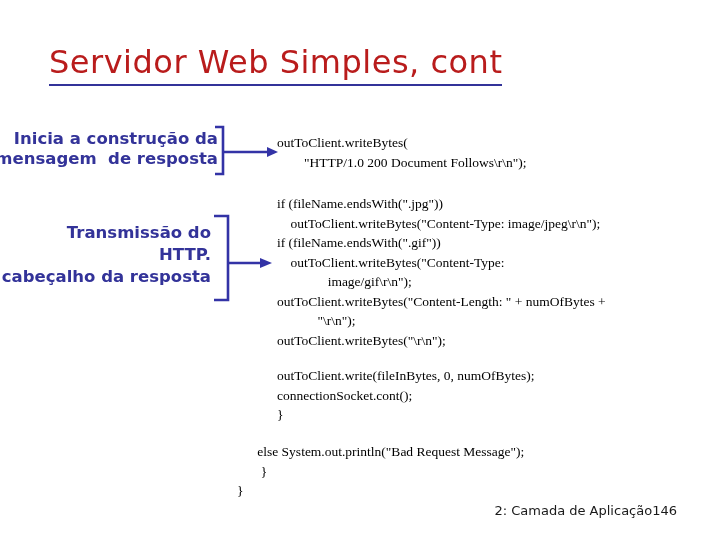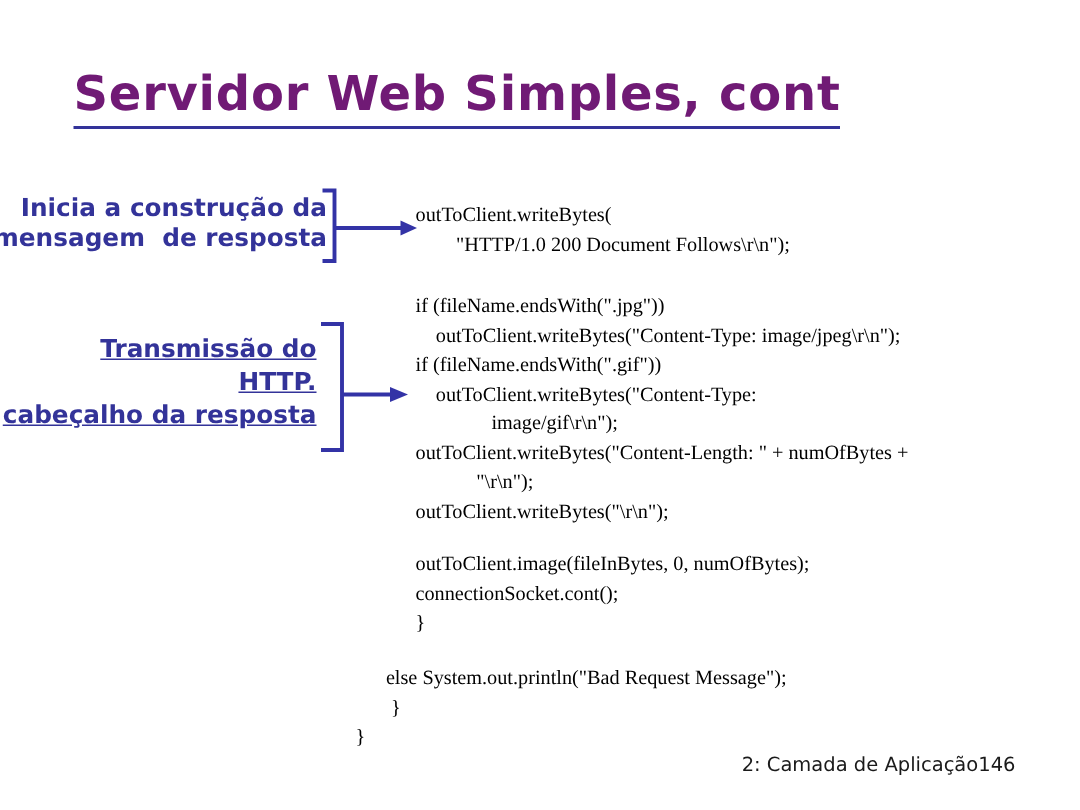--- a/index.html
+++ b/index.html
@@ -13,39 +13,39 @@
     height: 540px;
     background: #ffffff;
     overflow: hidden;
     font-family: "DejaVu Sans", sans-serif;
   }
   .slide-title {
     position: absolute;
     left: 49px;
     top: 44px;
     font-size: 32px;
-    font-weight: bold;
+    font-weight: normal;
     letter-spacing: 0.5px;
-    color: #701a75;
+    color: #b91c1c;
     line-height: 1.15;
     border-bottom: 2.5px solid #333399;
     padding-bottom: 3px;
     white-space: nowrap;
   }
   .annotation {
     position: absolute;
     text-align: right;
     color: #333399;
     font-weight: bold;
     font-size: 16.5px;
     white-space: nowrap;
   }
   .annotation .ann-line { white-space: pre; }
   .annotation-1 { right: 502px; top: 129px; line-height: 20px; }
-  .annotation-2 { right: 509px; top: 222px; line-height: 22px; text-decoration: underline; }
+  .annotation-2 { right: 509px; top: 222px; line-height: 22px; }
   .bracket-arrow { position: absolute; }
   .ba-1 { left: 213px; top: 124px; }
   .ba-2 { left: 212px; top: 212px; }
   .code-block {
     position: absolute;
     font-family: Liberation Serif, serif;
     font-size: 13.5px;
     line-height: 19.5px;
     color: #000000;
   }
@@ -105,21 +105,21 @@
     <div class="code-line">    outToClient.writeBytes("Content-Type: image/jpeg\r\n");</div>
     <div class="code-line">if (fileName.endsWith(".gif"))</div>
     <div class="code-line">    outToClient.writeBytes("Content-Type:</div>
     <div class="code-line">               image/gif\r\n");</div>
     <div class="code-line">outToClient.writeBytes("Content-Length: " + numOfBytes +</div>
     <div class="code-line">            "\r\n");</div>
     <div class="code-line">outToClient.writeBytes("\r\n");</div>
   </div>
 
   <div class="code-block code-block-3">
-    <div class="code-line">outToClient.image(fileInBytes, 0, numOfBytes);</div>
+    <div class="code-line">outToClient.write(fileInBytes, 0, numOfBytes);</div>
     <div class="code-line">connectionSocket.cont();</div>
     <div class="code-line">}</div>
   </div>
 
   <div class="code-block code-block-4">
     <div class="code-line">      else System.out.println("Bad Request Message");</div>
     <div class="code-line">       }</div>
     <div class="code-line">}</div>
   </div>
 

